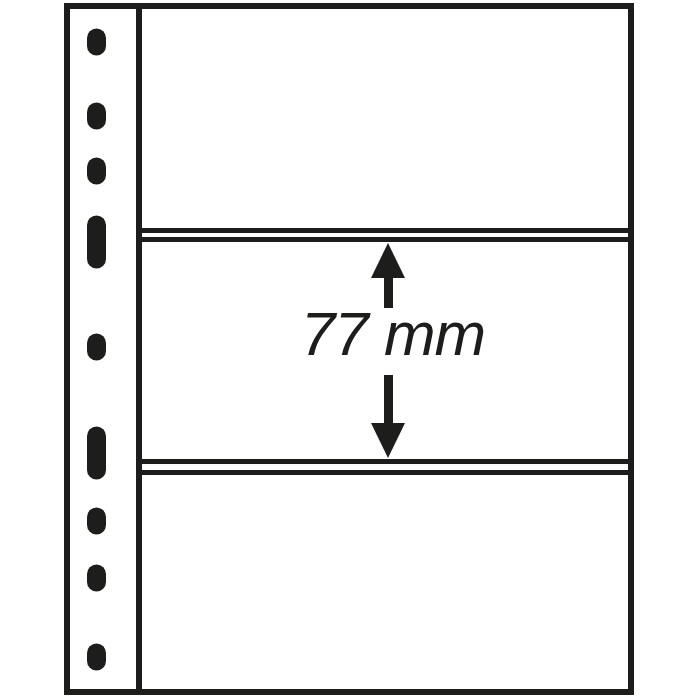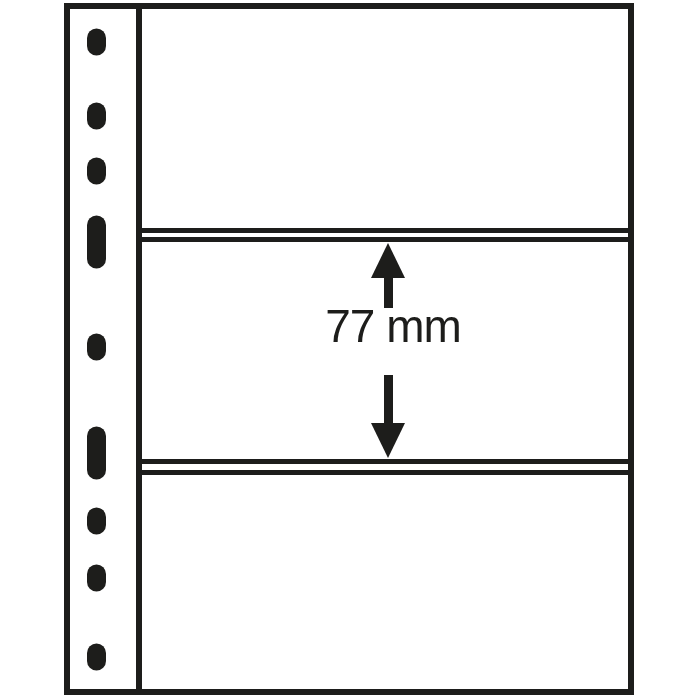--- a/index.html
+++ b/index.html
@@ -80,25 +80,26 @@
     width: 9px;
     background: var(--ink, #1d1d1b);
   }
   .shaft-up   { top: 276px; height: 32px; }
   .shaft-down { top: 375px; height: 50px; }
   .dim-label {
     position: absolute;
     left: 393px;
     top: 303px;
     transform: translateX(-50%);
-    font-size: 46px;
+    font-size: 62px;
     line-height: 1;
     letter-spacing: -1px;
     color: var(--ink, #1d1d1b);
     white-space: nowrap;
+    font-style: italic;
   }
 </style>
 </head>
 <body>
 
 <div class="canvas" style="--ink: #1d1d1b; background: rgb(255, 255, 255);">
 
   <div class="page-outline"></div>
 
   <div class="punch-strip">

